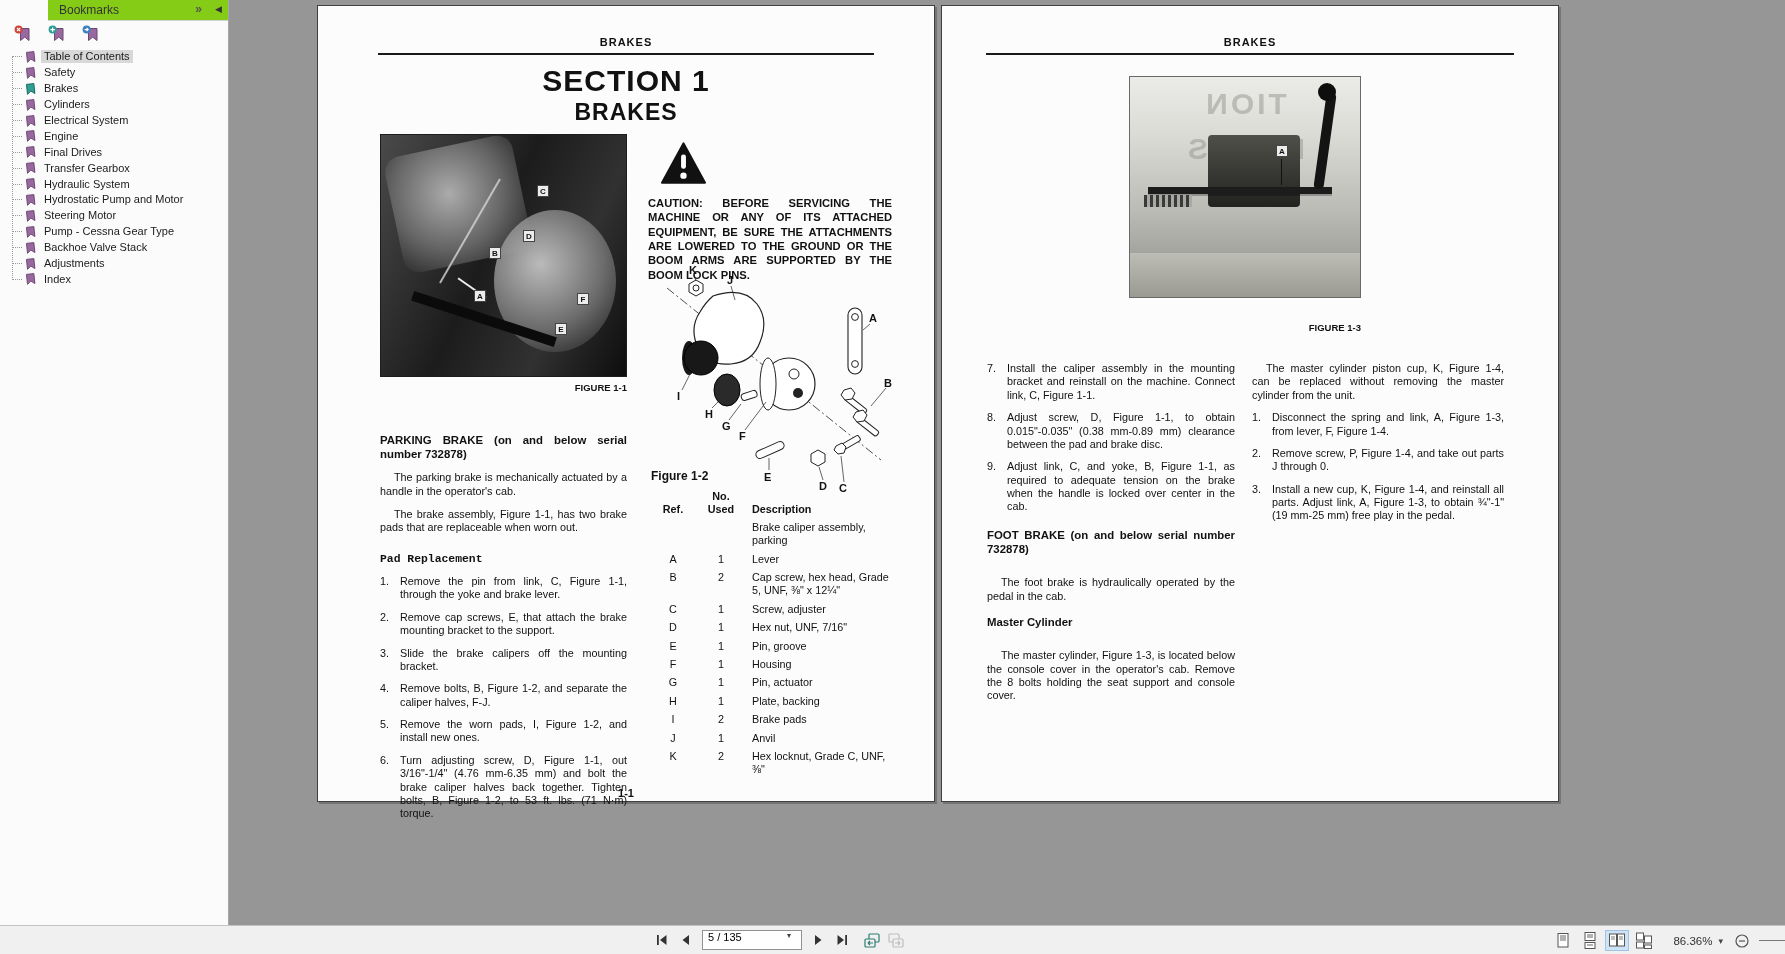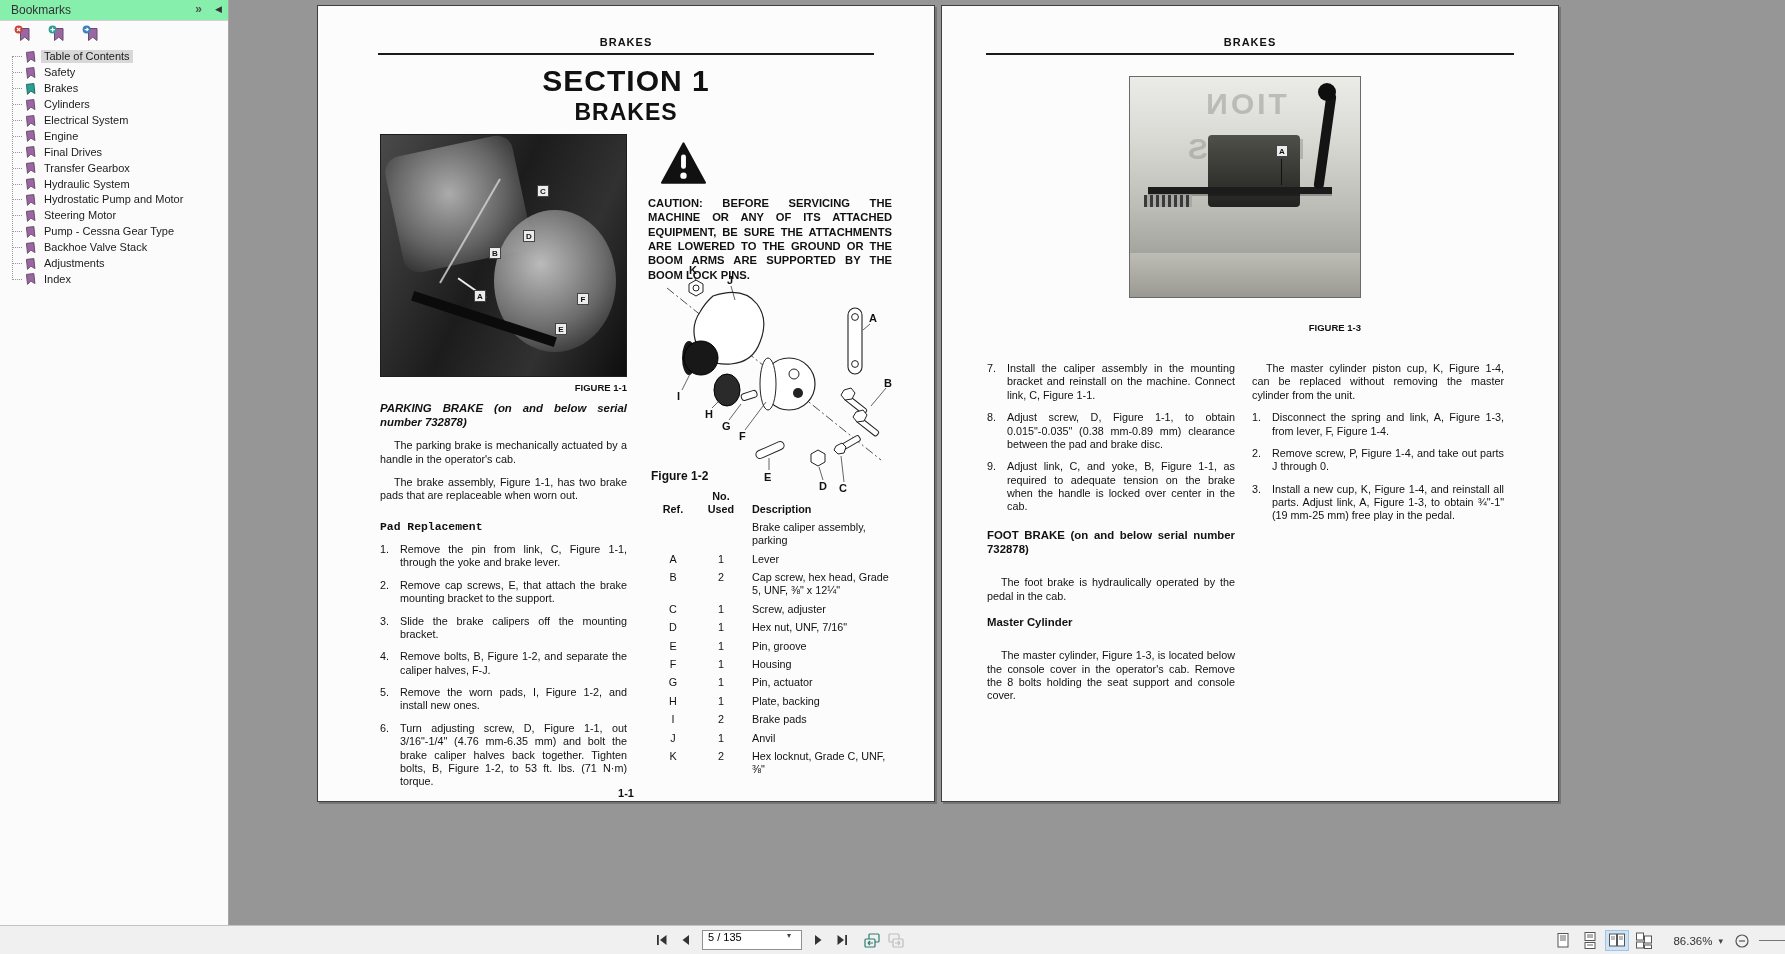--- a/index.html
+++ b/index.html
@@ -2,21 +2,21 @@
 <html><head>
 <meta charset="utf-8">
 <style>
   * { margin:0; padding:0; box-sizing:border-box; }
   html,body { background:#6e6e6e; }
   body { font-family:"Liberation Sans", sans-serif; }
   #screen { position:relative; width:1785px; height:954px; background:#969696; overflow:hidden; }
 
   
   #sidebar { position:absolute; left:0; top:0; width:229px; bottom:29px; background:#fbfbfb; border-right:1px solid #a6a6a6; }
-  .sb-header { position:relative; height:21px; background:#86efac; border-bottom:1px solid #d2d2d2; }
+  .sb-header { position:relative; height:21px; background:#84cc16; border-bottom:1px solid #d2d2d2;margin-left:48px; }
   .sb-title { position:absolute; left:11px; top:3px; font-size:12px; color:#333; }
   .sb-exp { position:absolute; right:26px; top:2px; font-size:12px; font-weight:bold; color:#555; cursor:pointer; }
   .sb-col { position:absolute; right:6px; top:4px; font-size:9px; color:#333; cursor:pointer; }
   .sb-tools { height:25px; display:flex; align-items:center; gap:12px; padding-left:12px; background:#fbfbfb; }
   .sb-tool { width:22px; height:20px; display:flex; align-items:center; justify-content:center; cursor:pointer; }
   .bm-tree { position:relative; padding-top:3px; }
   .bm-tree::before { content:""; position:absolute; left:12px; top:10px; height:224px; border-left:1px dotted #9a9a9a; }
   .bm-row { position:relative; height:15.9px; display:flex; align-items:center; padding-left:13px; cursor:pointer; }
   .stub { width:9px; border-top:1px dotted #9a9a9a; margin-right:2px; flex:none; }
   .flag { width:13px; height:14px; flex:none; margin-right:4px; transform:rotate(-6deg); }
@@ -259,21 +259,21 @@
         <div class="f1-arrow"></div>
         <div class="ph-label" style="left:156px; top:50px;">C</div>
         <div class="ph-label" style="left:142px; top:95px;">D</div>
         <div class="ph-label" style="left:108px; top:112px;">B</div>
         <div class="ph-label" style="left:93px;  top:155px;">A</div>
         <div class="ph-label" style="left:196px; top:158px;">F</div>
         <div class="ph-label" style="left:174px; top:188px;">E</div>
       </div>
       <div class="fig-cap">FIGURE 1-1</div>
 
-      <div class="h-bold" style="margin-top:7px; text-align:justify;font-style:italic;">PARKING BRAKE (on and below serial number 732878)</div>
+      <div class="h-bold" style="margin-top:39px; text-align:justify;">PARKING BRAKE (on and below serial number 732878)</div>
       <div class="para">The parking brake is mechanically actuated by a handle in the operator's cab.</div>
       <div class="para">The brake assembly, Figure 1-1, has two brake pads that are replaceable when worn out.</div>
       <div class="h-bold" style="margin-top:17px;font-family:Liberation Mono, monospace;">Pad Replacement</div>
 
       <div class="step">
         <span class="step-num">1.</span>
         <span class="step-text">Remove the pin from link, C, Figure 1-1, through the yoke and brake lever.</span>
       </div>
       <div class="step">
         <span class="step-num">2.</span>

